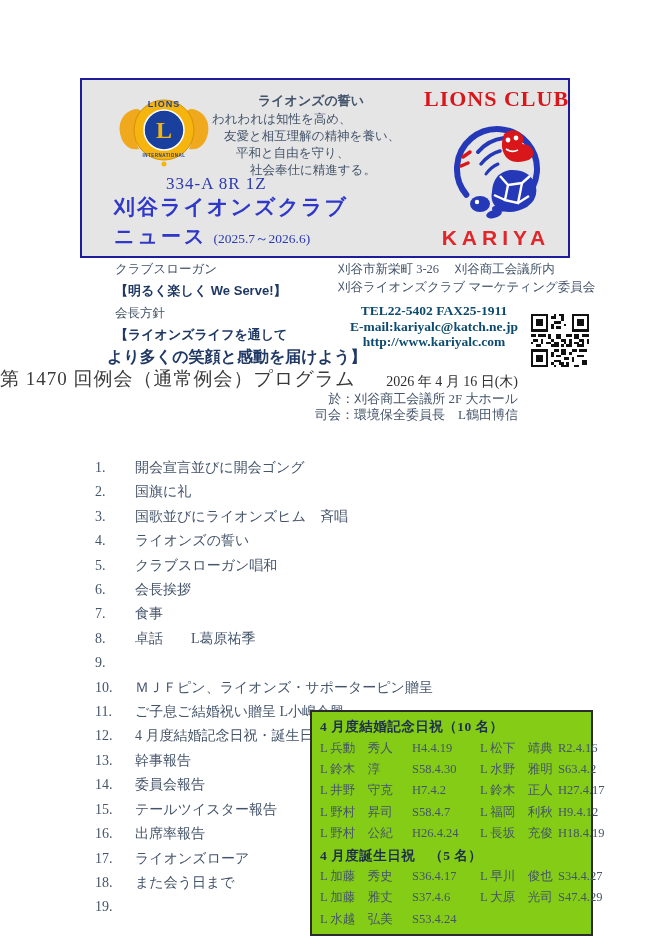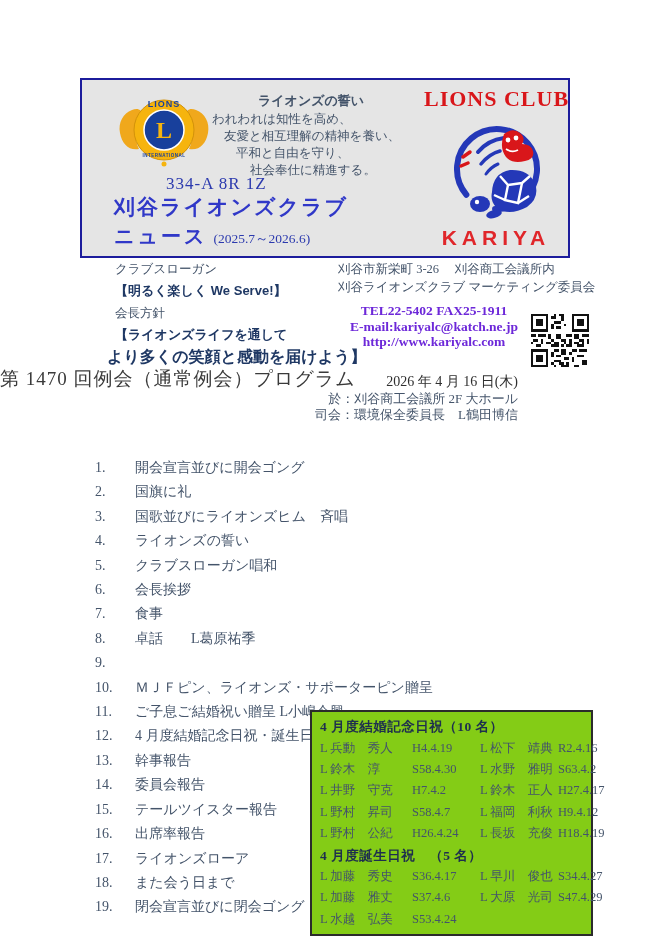--- a/index.html
+++ b/index.html
@@ -29,21 +29,21 @@
                 letter-spacing:5px;color:#e0262a;}
 
   
   .slogan-block{position:absolute;left:107px;top:258px;font-family:"Liberation Sans",sans-serif;
                 font-size:12.5px;line-height:22px;color:#44546a;}
   .slogan-block .lbl{padding-left:8px;}
   .slogan-block .val{padding-left:8px;font-weight:bold;font-size:13px;color:#1f3864;}
   .slogan-block .val2{padding-left:0;font-weight:bold;font-size:16px;color:#1f3864;}
   .address-block{position:absolute;left:338px;top:260px;font-size:12.5px;line-height:18px;color:#44546a;}
   .contact-block{position:absolute;left:326px;top:303px;width:216px;text-align:center;
-                 font-size:13.5px;line-height:15.5px;font-weight:bold;color:#6d28d9;}
+                 font-size:13.5px;line-height:15.5px;font-weight:bold;color:#0c4a6e;}
   .qr-wrap{position:absolute;left:528px;top:311px;width:64px;height:59px;}
 
   
   .prog-title{position:absolute;left:0;right:0;top:366px;text-align:left;font-size:19px;
               letter-spacing:1px;color:#3a3a3a;}
   .prog-meta{position:absolute;right:152px;top:374px;text-align:right;line-height:16.5px;}
   .prog-date{font-size:14px;color:#2f2f2f;}
   .prog-venue,.prog-mc{font-size:13px;color:#44546a;}
 
   
@@ -292,21 +292,20 @@
     <li>
         <span class="num">17.</span>
         <span>ライオンズローア</span>
       </li>
     <li>
         <span class="num">18.</span>
         <span>また会う日まで</span>
       </li>
     <li>
         <span class="num">19.</span>
-        <span>閉会宣言並びに閉会ゴング</span>
       </li>
   </ol>
 
   <div class="celebration-box">
     <div class="box-title">4 月度結婚記念日祝（10 名）</div>
 
     <div class="box-row">
       <span>L 兵動　秀人</span>
         <span>H4.4.19</span>
         <span>L 松下　靖典</span>

